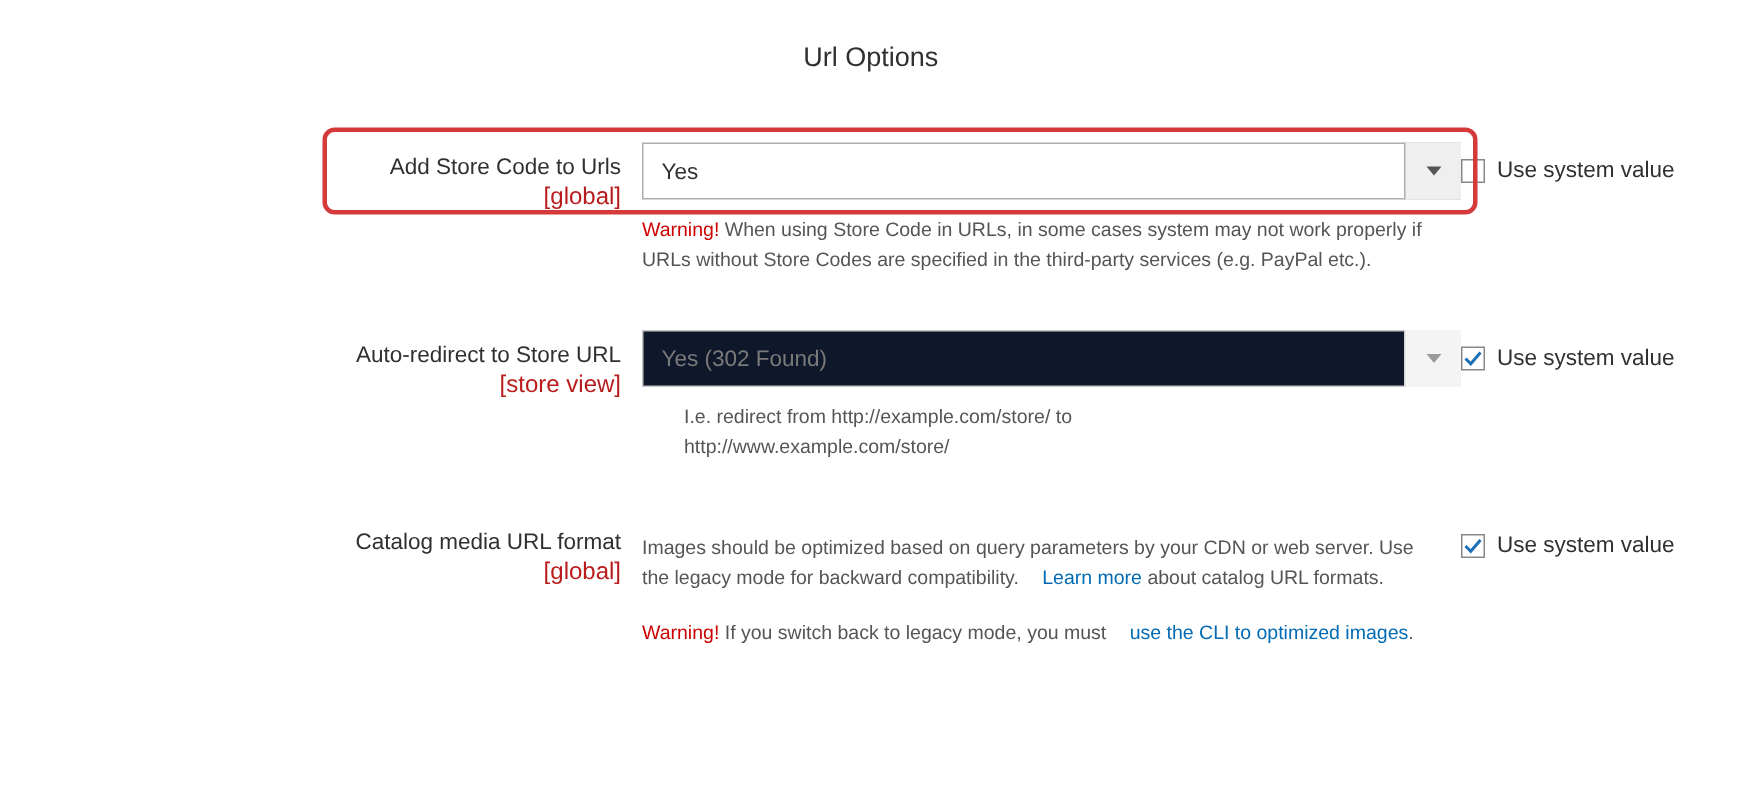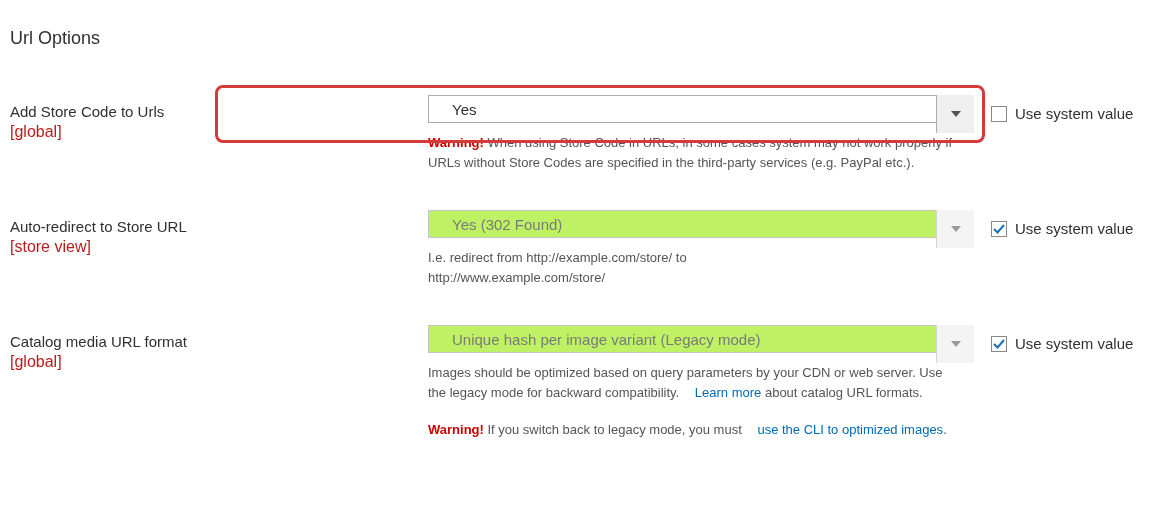--- a/index.html
+++ b/index.html
@@ -10,71 +10,73 @@
     font-size: 14px;
     color: #303030;
     background: #fff;
     width: 1161px;
   }
   .section-title {
     font-size: 18px;
     font-weight: 400;
     color: #303030;
     margin: 0 0 46px 0;
+    text-align: center;
   }
   .field-row {
     display: flex;
     align-items: flex-start;
     margin-bottom: 14px;
   }
   .label-col {
     width: 418px;
     min-width: 418px;
+    text-align: right;
     padding-right: 14px;
     padding-top: 8px;
   }
   .label-main {
     font-size: 15px;
     color: #303030;
     display: block;
     line-height: 1.2;
   }
   .label-scope {
     font-size: 16px;
     color: #b91c1c;
     display: block;
     margin-top: 2px;
   }
   .control-col {
     width: 546px;
     min-width: 546px;
   }
   .aux-col {
-    padding-left: 17px;
+    padding-left: 0;
     padding-top: 10px;
     display: flex;
     align-items: center;
   }
   .select-wrap {
     position: relative;
     width: 100%;
   }
   .select {
     width: 100%;
-    height: 28px;
+    height: 38px;
     border: 1px solid #adadad;
-    padding: 0 40px 0 23px;
+    padding: 0 40px 0 12px;
     font-size: 15px;
     background: #fff;
     display: flex;
     align-items: center;
     color: #303030;
   }
   .select.disabled {
-    background: #bef264;
+    background: #0f172a;
     color: #7a7a7a;
     border-color: #c6c6c6;
   }
   .select-arrow {
     position: absolute;
     right: 0;
     top: 0;
     width: 38px;
     height: 38px;
     border-left: 1px solid #adadad;
@@ -95,21 +97,21 @@
     border-top: 6px solid #555;
   }
   .disabled .caret-down { border-top-color: #9a9a9a; }
   .note {
     font-size: 13px;
     color: #555;
     line-height: 1.5;
     margin-top: 10px;
     width: 530px;
   }
-  .warn { color: #c00; font-weight: 700; }
+  .warn { color: #c00; font-weight: 400; }
   .link { color: #006bb4; cursor: pointer; padding-left: 12px; }
   .checkbox {
     width: 16px; height: 16px;
     border: 1px solid #888;
     background: #fff;
     display: inline-flex;
     align-items: center;
     justify-content: center;
     margin-right: 8px;
     cursor: pointer;
@@ -167,48 +169,40 @@
     </div>
     <div class="control-col">
       <div class="select-wrap disabled">
         <div class="select disabled">
             <span>Yes (302 Found)</span>
           </div>
         <div class="select-arrow">
             <div class="caret-down"></div>
           </div>
       </div>
-      <div class="note" style="width:360px;">I.e. redirect from http://example.com/store/ to http://www.example.com/store/</div>
+      <div class="note" style="width:360px;margin-left:28px;">I.e. redirect from http://example.com/store/ to http://www.example.com/store/</div>
     </div>
     <div class="aux-col">
       <span class="checkbox checked">
         <svg width="12" height="12" viewBox="0 0 12 12">
             <path d="M1 6 L4.5 9.5 L11 2" stroke="#1a6fb5" stroke-width="2" fill="none"></path>
           </svg>
       </span>
       <span class="aux-label">Use system value</span>
     </div>
   </div>
 </div>
 
 <div class="row-block" style="margin-bottom:16px;">
   <div class="field-row">
     <div class="label-col">
       <span class="label-main">Catalog media URL format</span>
       <span class="label-scope">[global]</span>
     </div>
     <div class="control-col">
-      <div class="select-wrap disabled">
-        <div class="select disabled">
-            <span>Unique hash per image variant (Legacy mode)</span>
-          </div>
-        <div class="select-arrow">
-            <div class="caret-down"></div>
-          </div>
-      </div>
       <div class="note">
         <span>Images should be optimized based on query parameters by your CDN or web server. Use the legacy mode for backward compatibility. </span><span class="link">Learn more</span><span> about catalog URL formats.</span>
       </div>
       <div class="note" style="margin-top:18px;">
         <span class="warn">Warning!</span><span> If you switch back to legacy mode, you must </span><span class="link">use the CLI to optimized images</span><span>.</span>
       </div>
     </div>
     <div class="aux-col">
       <span class="checkbox checked">
         <svg width="12" height="12" viewBox="0 0 12 12">

